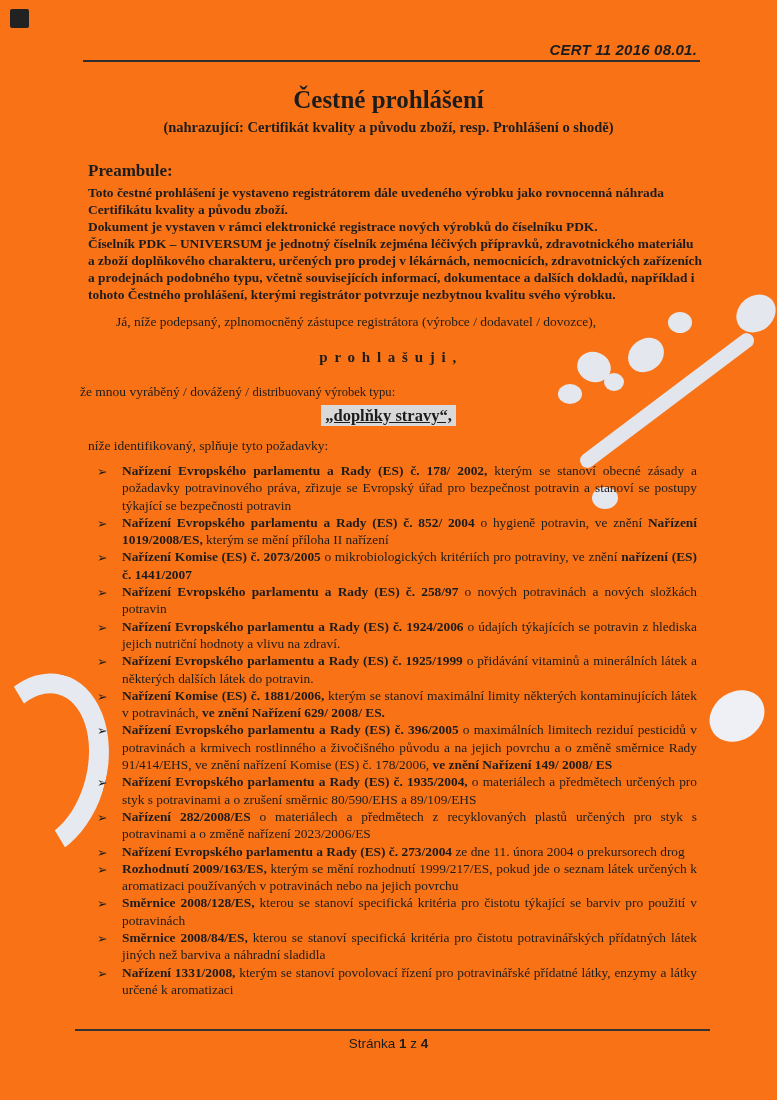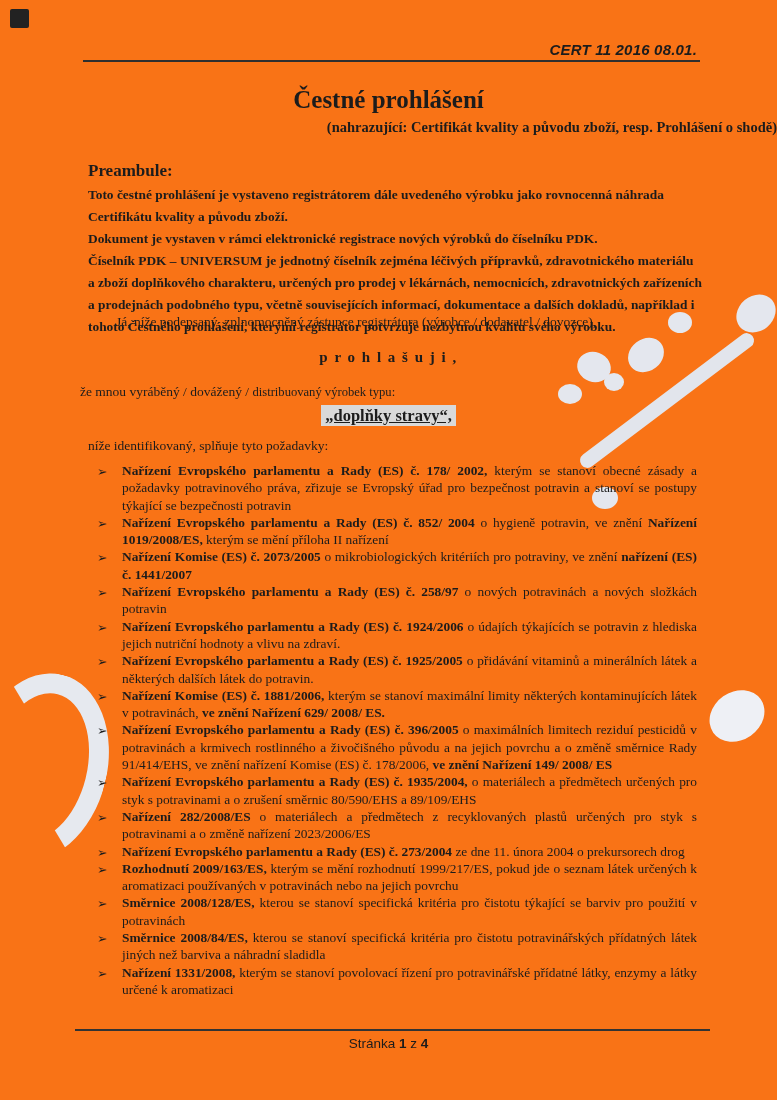--- a/index.html
+++ b/index.html
@@ -24,26 +24,26 @@
   .header-code {
     position:absolute; top:41px; right:80px; z-index:2;
     font-family:"Liberation Sans", sans-serif; font-style:italic; font-weight:bold;
     font-size:15px; letter-spacing:0.2px;
   }
   .header-rule { position:absolute; top:60px; left:83px; width:617px;
     border-top:2.5px solid #2f2f2f; z-index:2; }
   
   .title { position:absolute; top:86px; left:0; width:100%; text-align:center;
     font-size:25px; font-weight:bold; z-index:2; }
-  .subtitle { position:absolute; top:119px; left:0; width:100%; text-align:right;
+  .subtitle { position:absolute; top:119px; left:0; width:100%; text-align:center;
     font-size:14.5px; font-weight:bold; z-index:2; }
   
   .preambule { position:absolute; top:161px; left:88px; width:614px; z-index:2; }
   .preambule-heading { font-size:17px; font-weight:bold; margin:0 0 3px 0; }
-  .preambule p { margin:0; font-weight:bold; font-size:13.4px; line-height:22px; }
+  .preambule p { margin:0; font-weight:bold; font-size:13.4px; line-height:17px; }
   
   .decl-intro { position:absolute; top:314px; left:88px; width:614px;
     font-size:13.5px; text-indent:28px; z-index:2; }
   .decl-verb { position:absolute; top:349px; left:0; width:100%; text-align:center;
     font-weight:bold; font-size:15px; letter-spacing:1.5px; z-index:2; }
   .decl-product-line { position:absolute; top:384px; left:80px; font-size:13.5px; z-index:2; }
   .decl-product-line .alt { font-size:12.6px; }
   .decl-product-type { position:absolute; top:406px; left:0; width:100%;
     text-align:center; z-index:2; }
   .decl-product-type span {
@@ -102,21 +102,21 @@
   <div class="decl-product-line"><span>že mnou vyráběný / dovážený  / </span><span class="alt">distribuovaný výrobek typu:</span></div>
   <div class="decl-product-type"><span>„doplňky stravy“,</span></div>
   <div class="decl-req-line">níže identifikovaný, splňuje tyto požadavky:</div>
 
   <ul class="req-list">
       <li><span class="bullet">➢</span><span class="li-text"><b>Nařízení Evropského parlamentu a Rady (ES) č. 178/ 2002,</b><span> kterým se stanoví obecné zásady a požadavky potravinového práva, zřizuje se Evropský úřad pro bezpečnost potravin a stanoví se postupy týkající se bezpečnosti potravin</span></span></li>
       <li><span class="bullet">➢</span><span class="li-text"><b>Nařízení Evropského parlamentu a Rady (ES) č. 852/ 2004</b><span> o hygieně potravin, ve znění </span><b>Nařízení 1019/2008/ES,</b><span> kterým se mění příloha II nařízení</span></span></li>
       <li><span class="bullet">➢</span><span class="li-text"><b>Nařízení Komise (ES) č. 2073/2005</b><span> o mikrobiologických kritériích pro potraviny, ve znění </span><b>nařízení (ES) č. 1441/2007</b></span></li>
       <li><span class="bullet">➢</span><span class="li-text"><b>Nařízení Evropského parlamentu a Rady (ES) č. 258/97</b><span> o nových potravinách a nových složkách potravin</span></span></li>
       <li><span class="bullet">➢</span><span class="li-text"><b>Nařízení Evropského parlamentu a Rady (ES) č. 1924/2006</b><span> o údajích týkajících se potravin z hlediska jejich nutriční hodnoty a vlivu na zdraví.</span></span></li>
-      <li><span class="bullet">➢</span><span class="li-text"><b>Nařízení Evropského parlamentu a Rady (ES) č. 1925/2005</b><span> o přidávání vitaminů a minerálních látek a některých dalších látek do potravin.</span></span></li>
+      <li><span class="bullet">➢</span><span class="li-text"><b>Nařízení Evropského parlamentu a Rady (ES) č. 1925/1999</b><span> o přidávání vitaminů a minerálních látek a některých dalších látek do potravin.</span></span></li>
       <li><span class="bullet">➢</span><span class="li-text"><b>Nařízení Komise (ES) č. 1881/2006,</b><span> kterým se stanoví maximální limity některých kontaminujících látek v potravinách, </span><b>ve znění Nařízení 629/ 2008/ ES.</b></span></li>
       <li><span class="bullet">➢</span><span class="li-text"><b>Nařízení Evropského parlamentu a Rady (ES) č. 396/2005</b><span> o maximálních limitech reziduí pesticidů v potravinách a krmivech rostlinného a živočišného původu a na jejich povrchu a o změně směrnice Rady 91/414/EHS, ve znění nařízení Komise (ES) č. 178/2006, </span><b>ve znění Nařízení 149/ 2008/ ES</b></span></li>
       <li><span class="bullet">➢</span><span class="li-text"><b>Nařízení Evropského parlamentu a Rady (ES) č. 1935/2004,</b><span> o materiálech a předmětech určených pro styk s potravinami a o zrušení směrnic 80/590/EHS a 89/109/EHS</span></span></li>
       <li><span class="bullet">➢</span><span class="li-text"><b>Nařízení 282/2008/ES</b><span> o materiálech a předmětech z recyklovaných plastů určených pro styk s potravinami a o změně nařízení 2023/2006/ES</span></span></li>
       <li><span class="bullet">➢</span><span class="li-text"><b>Nařízení Evropského parlamentu a Rady (ES) č. 273/2004</b><span> ze dne 11. února 2004 o prekursorech drog</span></span></li>
       <li><span class="bullet">➢</span><span class="li-text"><b>Rozhodnutí 2009/163/ES,</b><span> kterým se mění rozhodnutí 1999/217/ES, pokud jde o seznam látek určených k aromatizaci používaných v potravinách nebo na jejich povrchu</span></span></li>
       <li><span class="bullet">➢</span><span class="li-text"><b>Směrnice 2008/128/ES,</b><span> kterou se stanoví specifická kritéria pro čistotu týkající se barviv pro použití v potravinách</span></span></li>
       <li><span class="bullet">➢</span><span class="li-text"><b>Směrnice 2008/84/ES,</b><span> kterou se stanoví specifická kritéria pro čistotu potravinářských přídatných látek jiných než barviva a náhradní sladidla</span></span></li>
       <li><span class="bullet">➢</span><span class="li-text"><b>Nařízení 1331/2008,</b><span> kterým se stanoví povolovací řízení pro potravinářské přídatné látky, enzymy a látky určené k aromatizaci</span></span></li>
     </ul>

